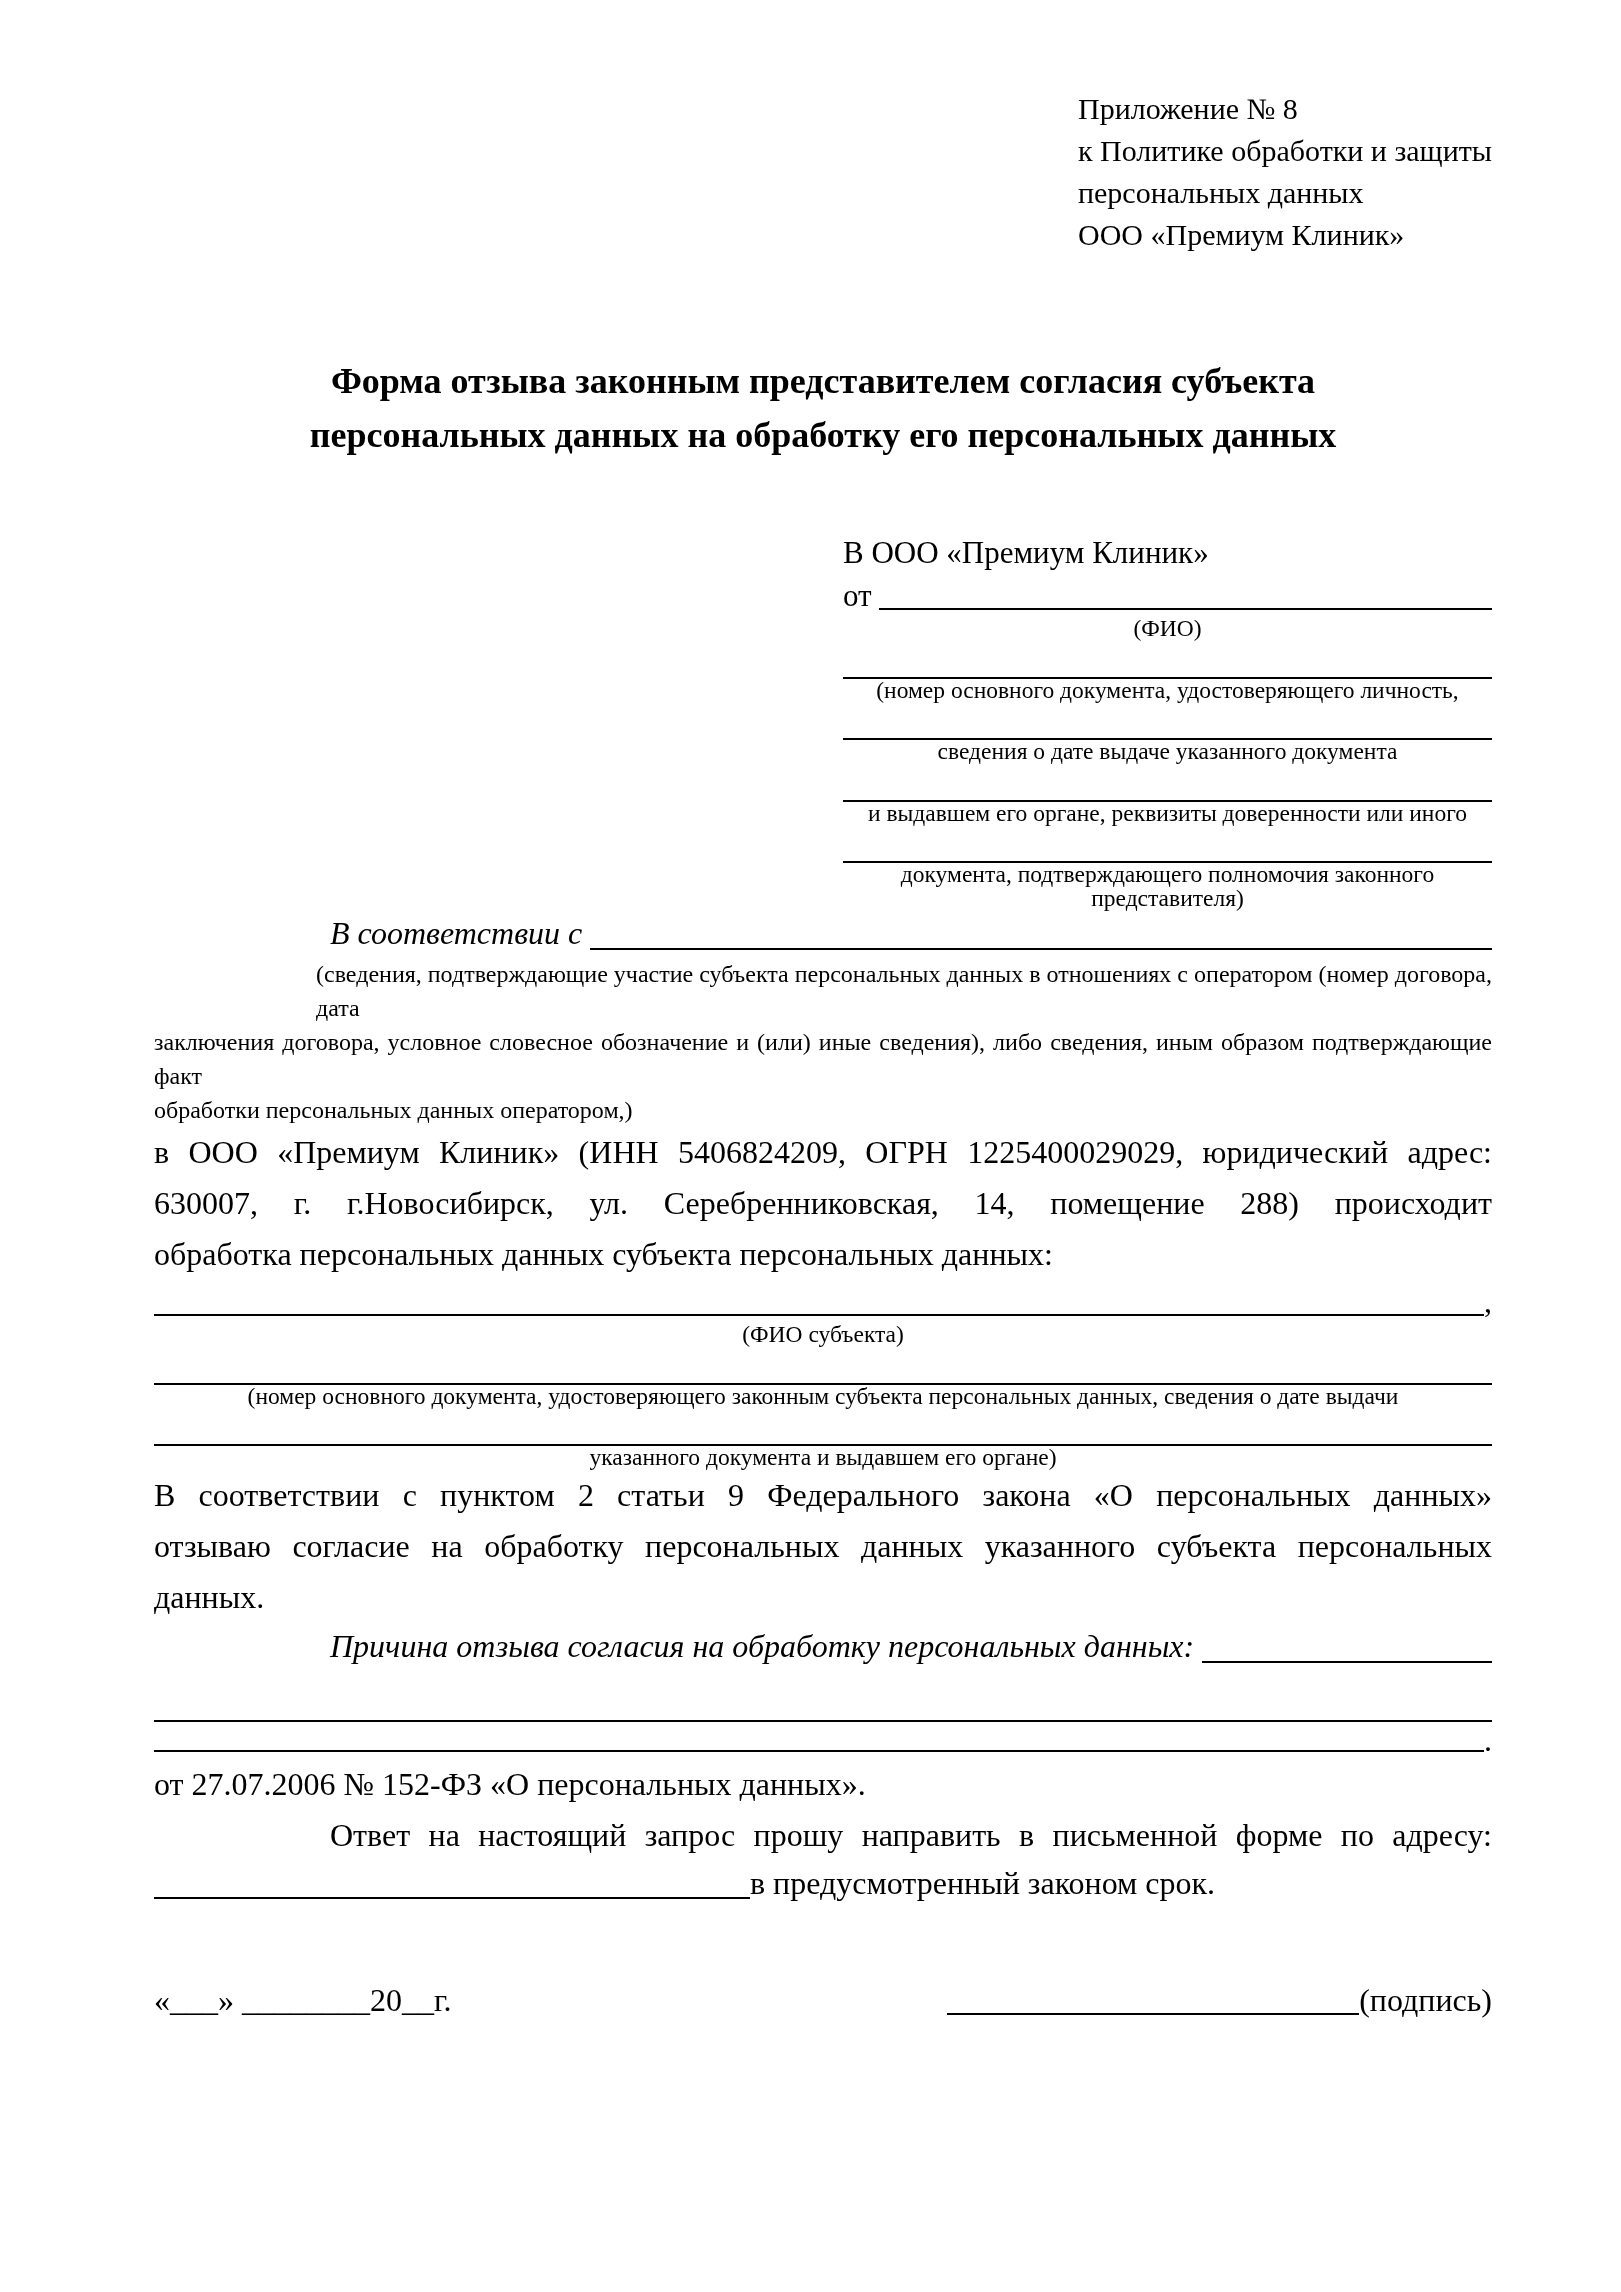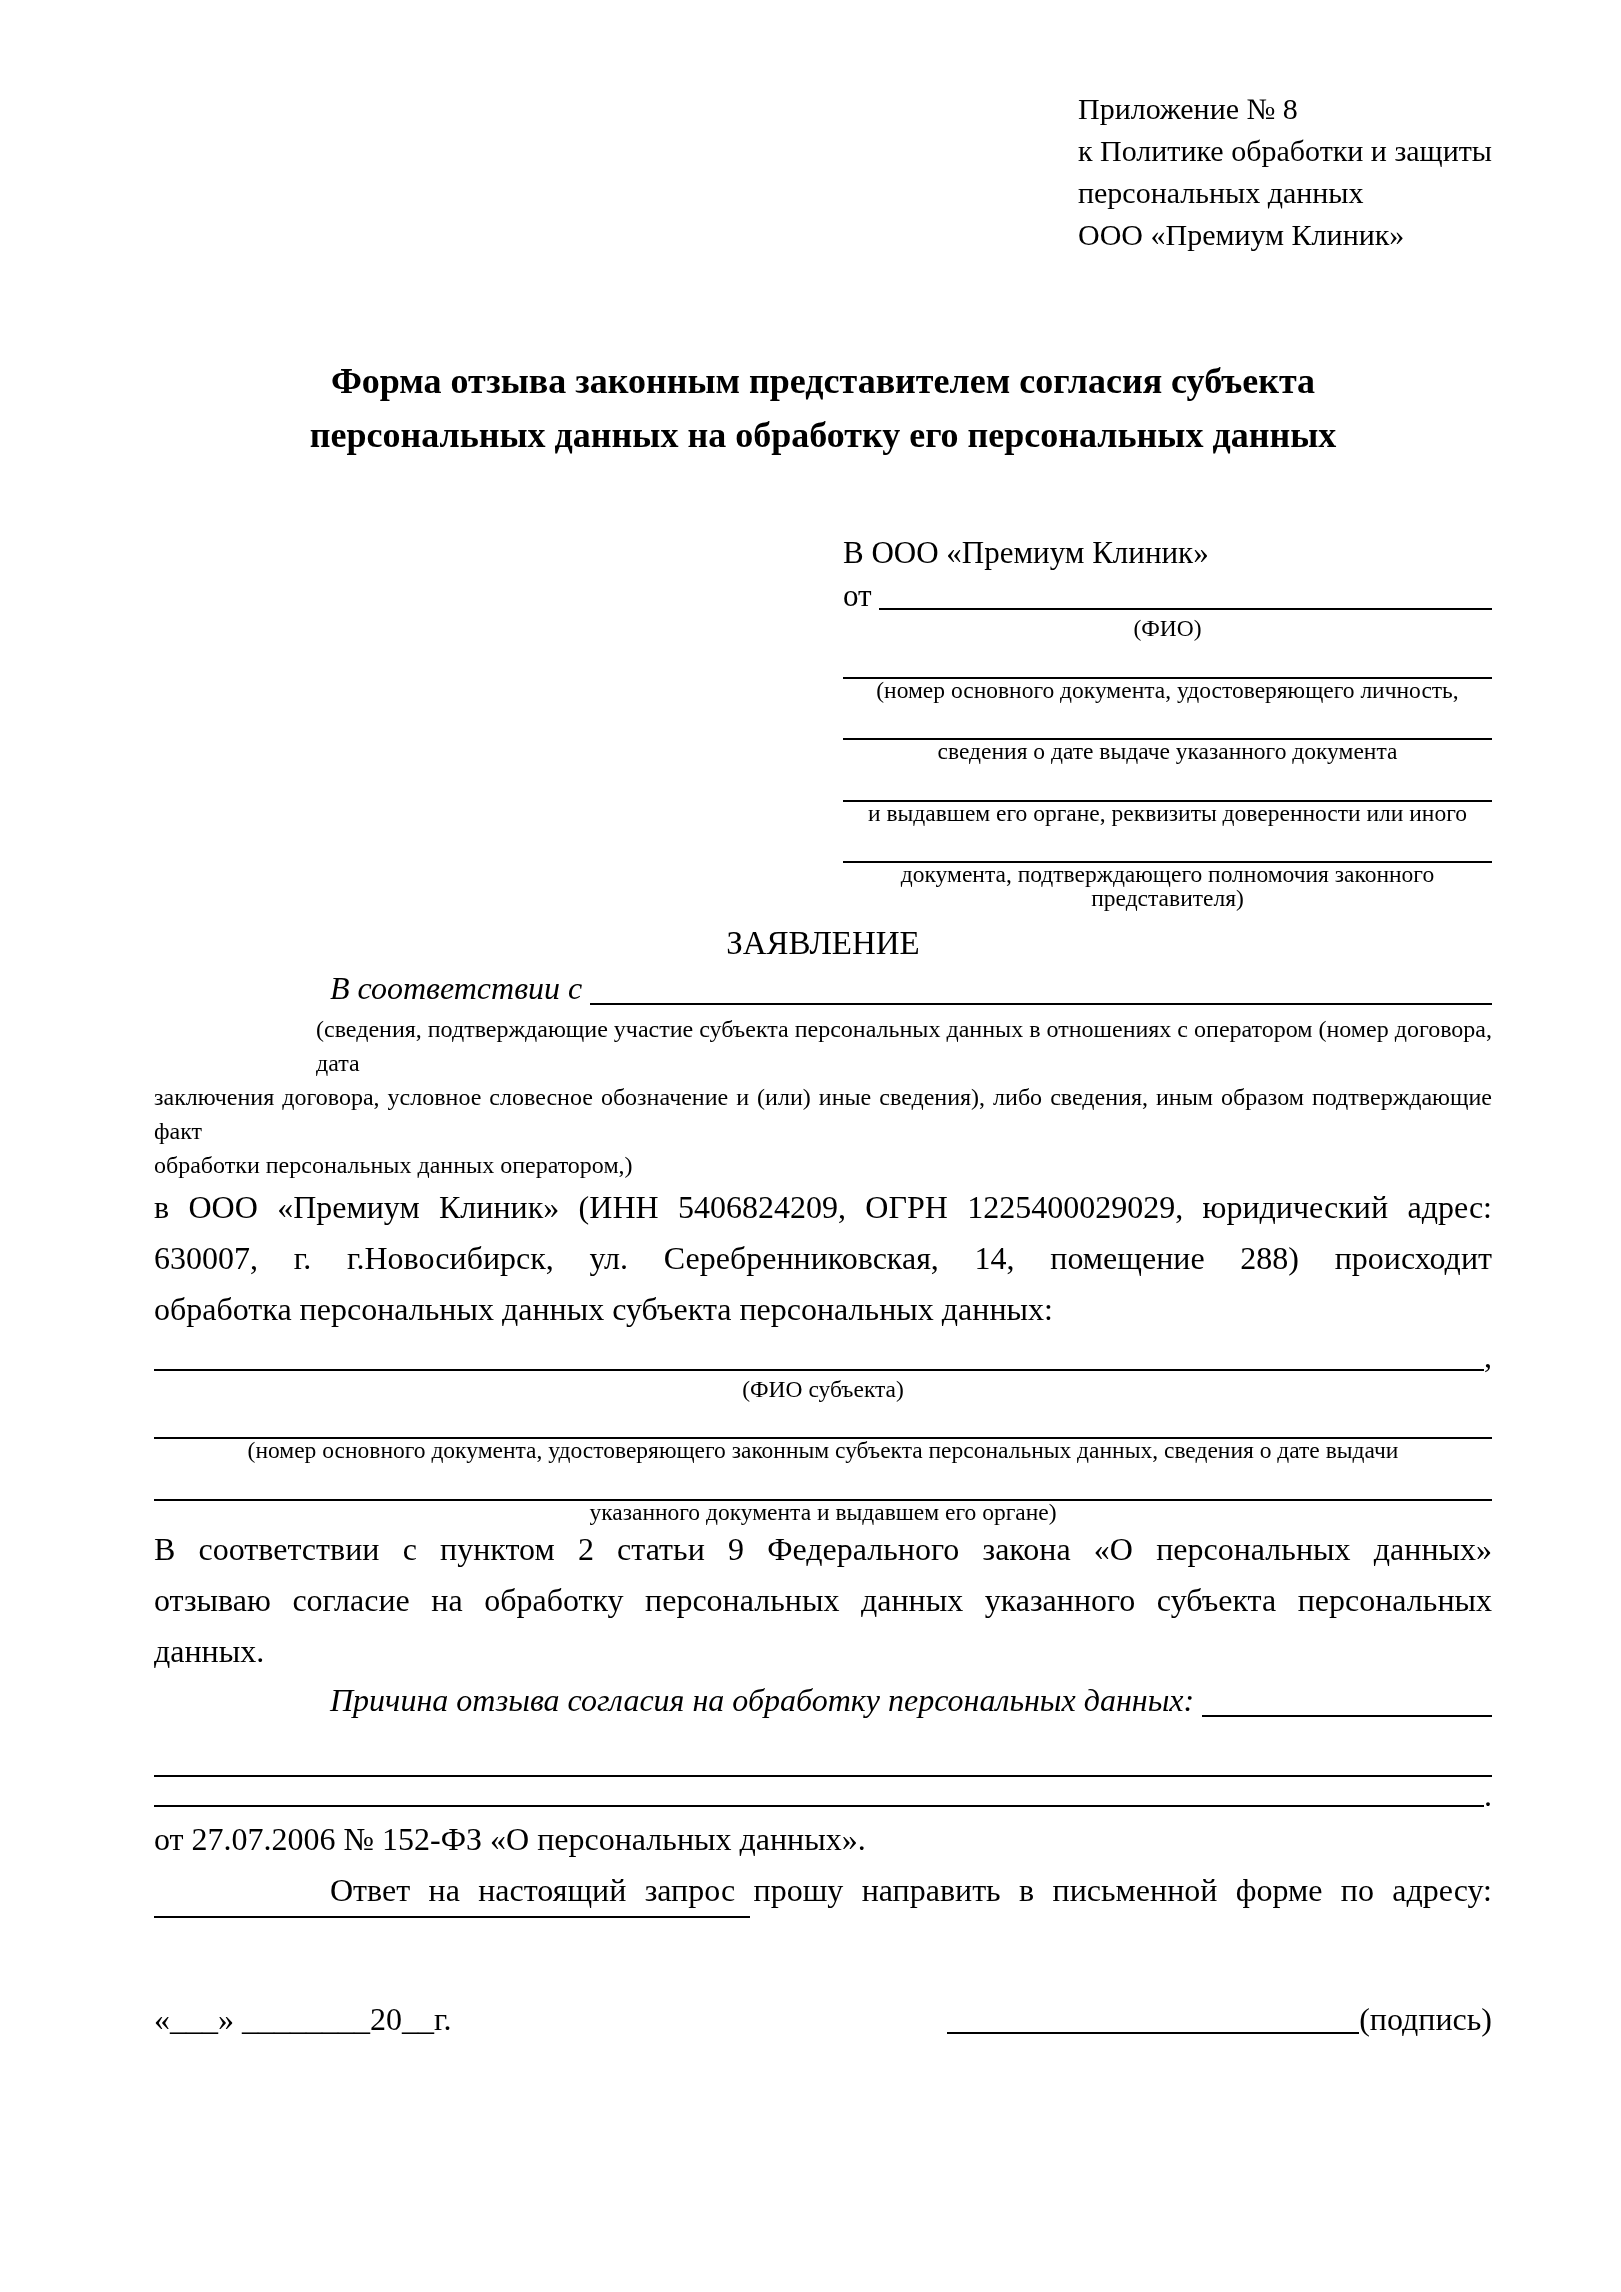--- a/index.html
+++ b/index.html
@@ -75,21 +75,20 @@
     <div class="blank"></div>
     <div class="hint">(номер основного документа, удостоверяющего личность,</div>
     <div class="blank"></div>
     <div class="hint">сведения о дате выдаче указанного документа</div>
     <div class="blank"></div>
     <div class="hint">и выдавшем его органе, реквизиты доверенности или иного</div>
     <div class="blank"></div>
     <div class="hint">документа, подтверждающего полномочия законного представителя)</div>
   </div>
 
-  <div class="heading">ЗАЯВЛЕНИЕ</div>
 
   <div class="row body-row ind">
     <span>В соответствии с</span>
     <span class="fill"></span>
   </div>
 
   <div class="note-line note-ind jl">(сведения, подтверждающие участие субъекта персональных данных в отношениях с оператором (номер договора, дата</div>
   <div class="note-line jl">заключения договора, условное словесное обозначение и (или) иные сведения), либо сведения, иным образом подтверждающие факт</div>
   <div class="note-line">обработки персональных данных оператором,)</div>
 
@@ -120,20 +119,21 @@
   <div class="blank-row">
     <span class="fill0"></span>
     <span class="endmark">.</span>
   </div>
 
   <div class="par-line">от 27.07.2006 № 152-ФЗ «О персональных данных».</div>
 
   <div class="par-line ind jl">Ответ на настоящий запрос прошу направить в письменной форме по адресу:</div>
   <div class="row reply-row">
     <span class="ufix"></span>
+    <span>в предусмотренный законом срок.</span>
   </div>
 
   <div class="footer">
     <span>«___» ________20__г.</span>
     <span class="spacer"></span>
     <span class="sigline"></span>
     <span>(подпись)</span>
   </div>
 
 </div>

